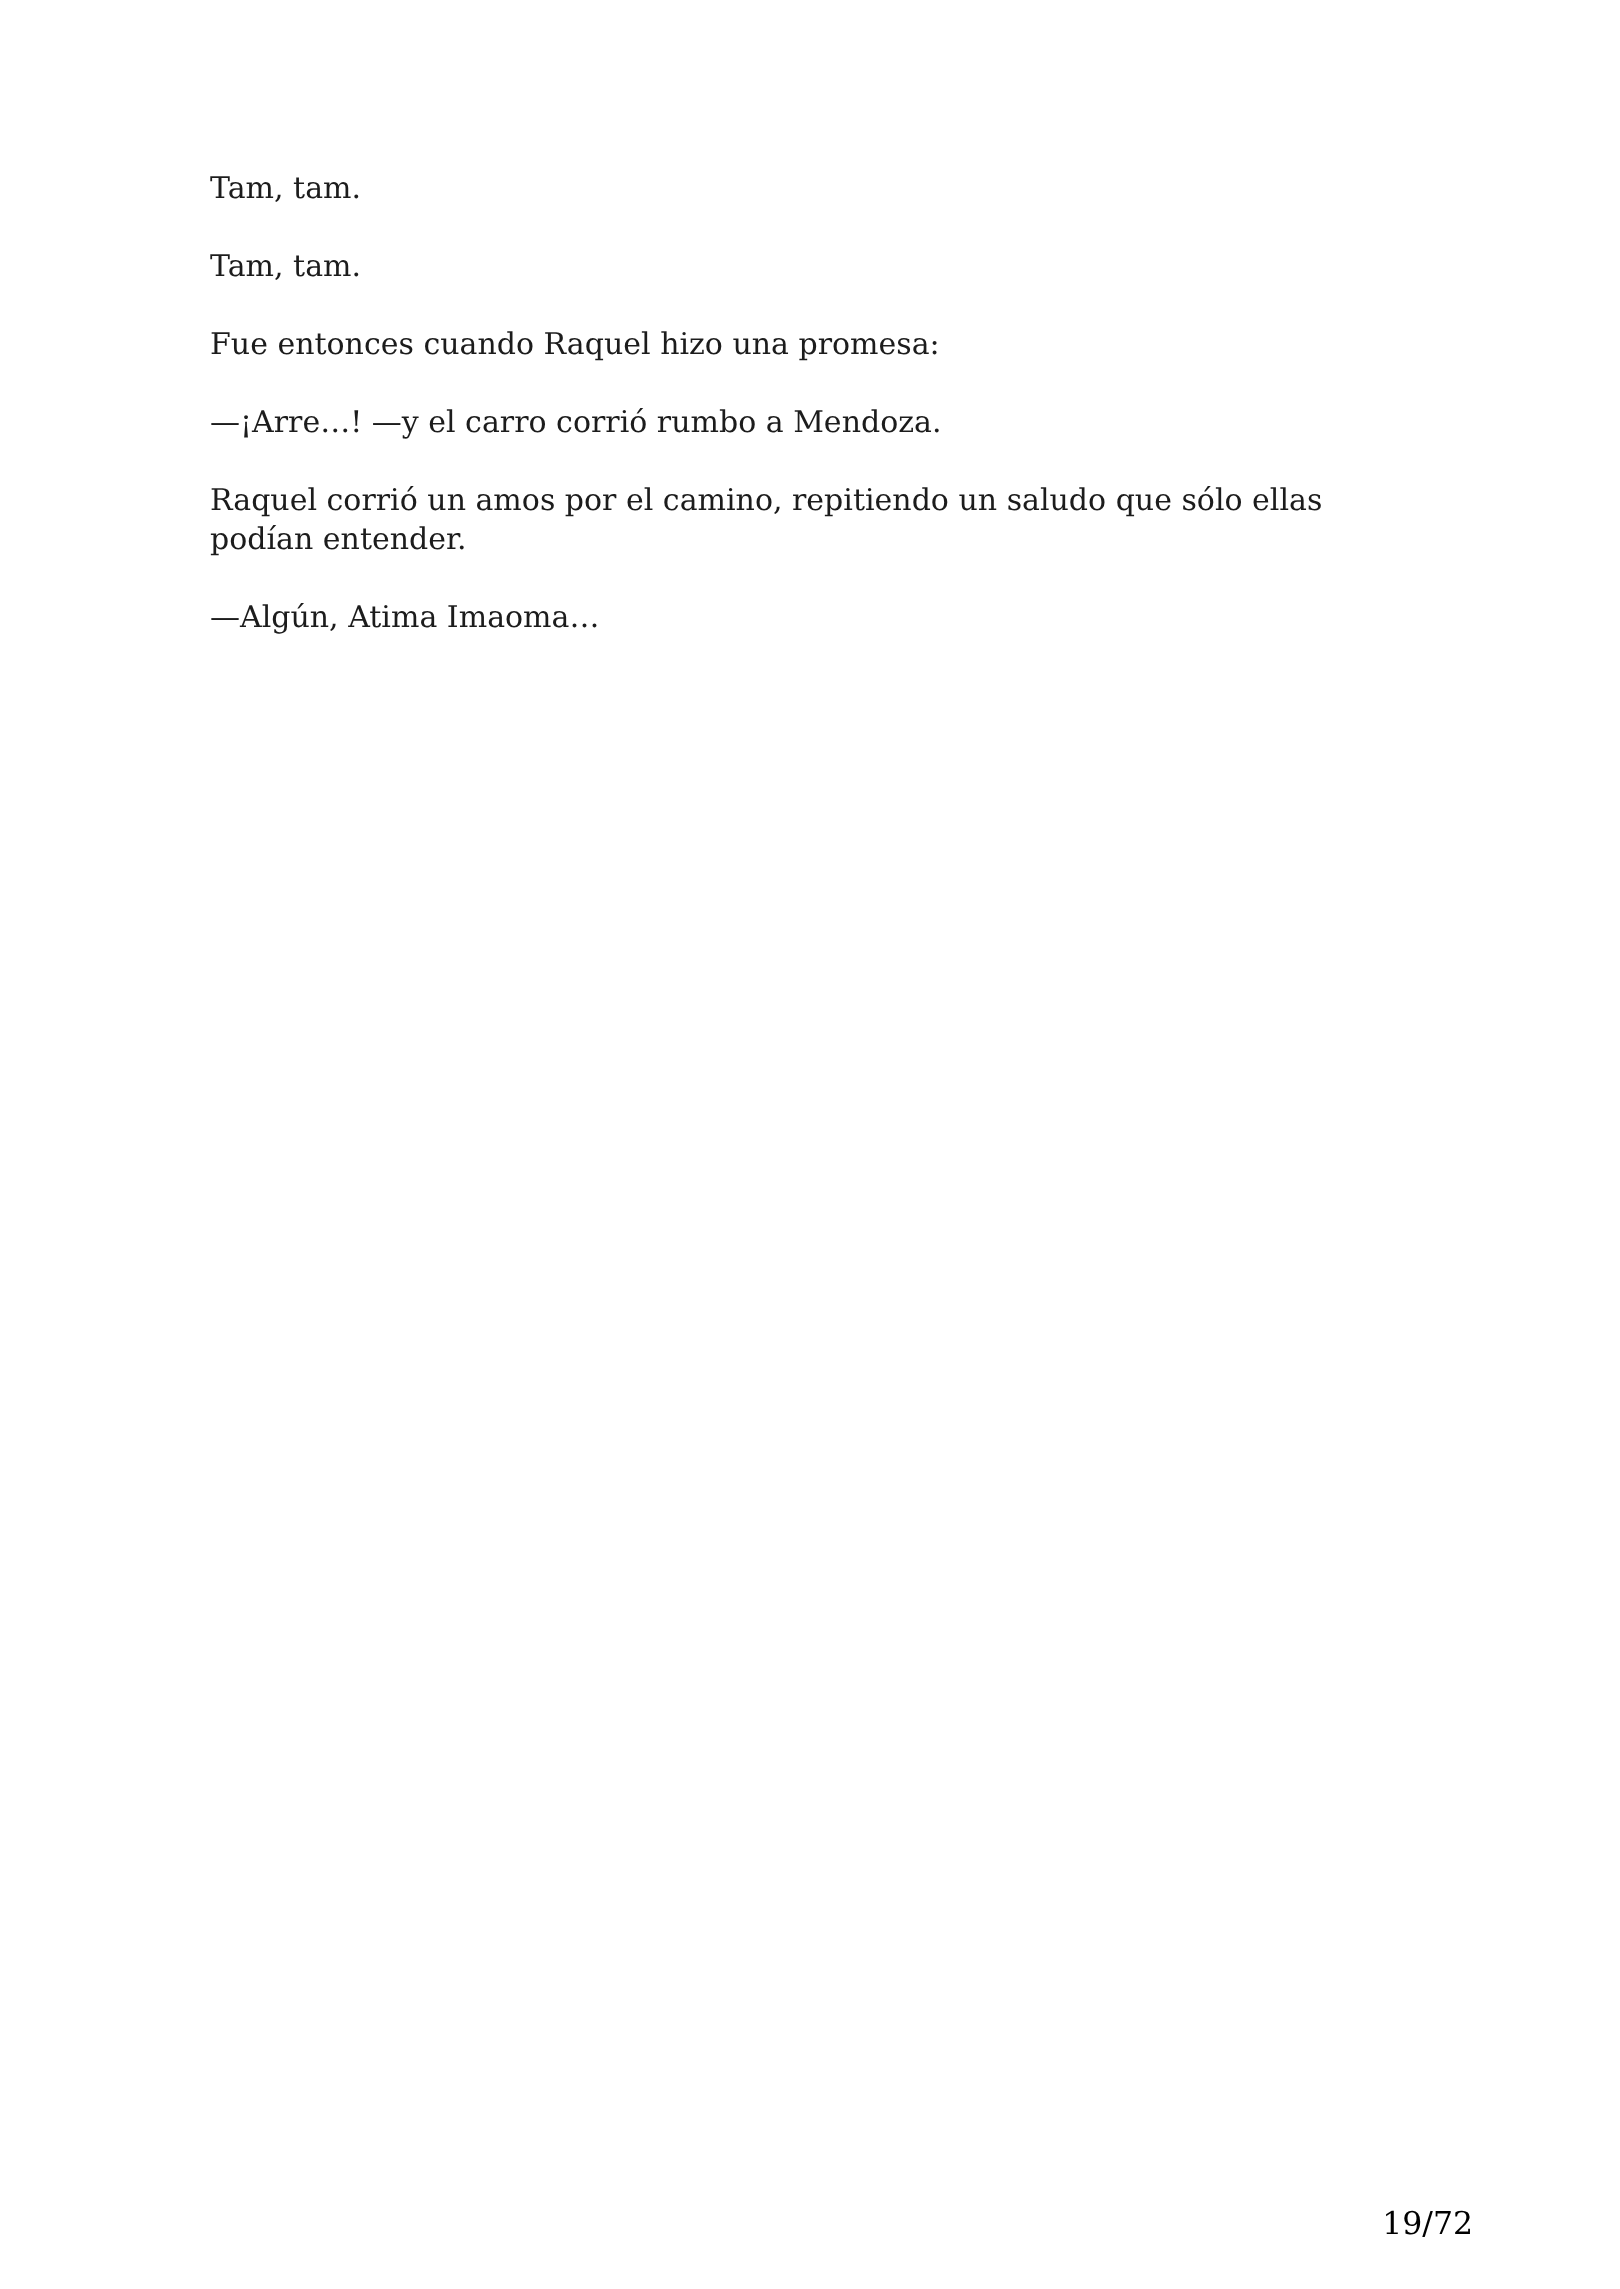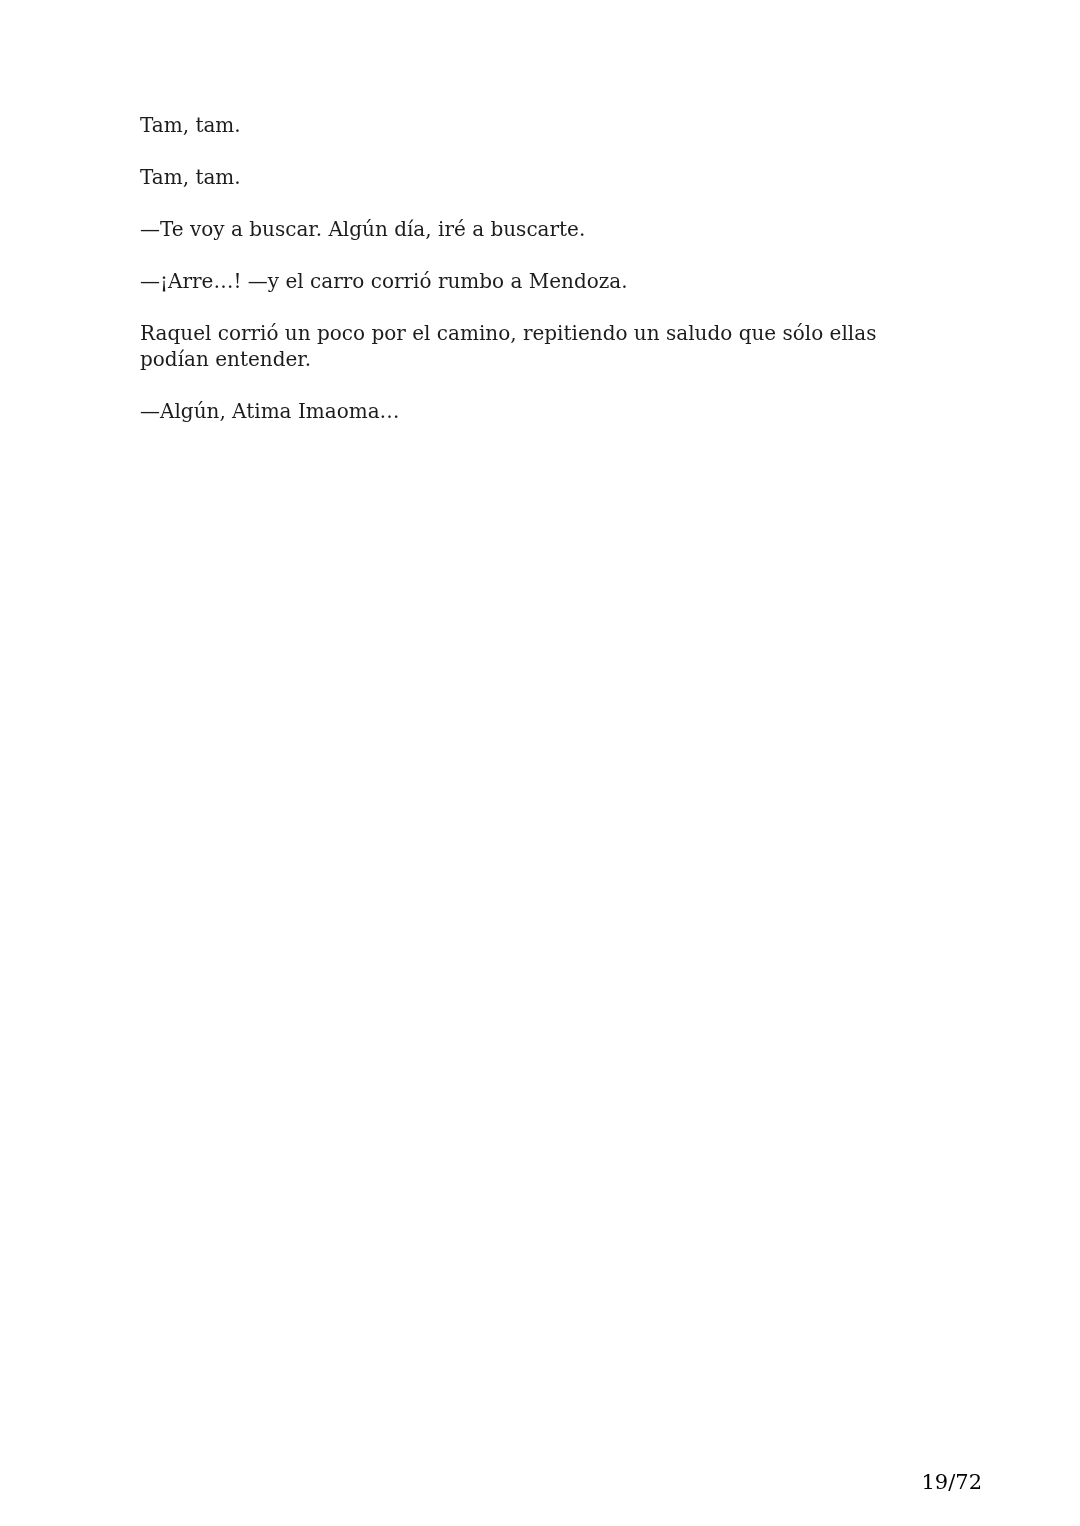--- a/index.html
+++ b/index.html
@@ -46,21 +46,21 @@
   }
 </style>
 </head>
 <body>
 
 <div class="page">
 
   <div class="text-block">
     <p>Tam, tam.</p>
     <p>Tam, tam.</p>
-    <p>—Te voy a buscar. Algún día, iré a buscarte.</p>
+    <p>Fue entonces cuando Raquel hizo una promesa:</p>
     <p>—¡Arre…! —y el carro corrió rumbo a Mendoza.</p>
-    <p>Raquel corrió un poco por el camino, repitiendo un saludo que sólo ellas podían entender.</p>
+    <p>Raquel corrió un amos por el camino, repitiendo un saludo que sólo ellas podían entender.</p>
     <p>—Algún, Atima Imaoma…</p>
   </div>
 
   <div class="page-indicator">19/72</div>
 
 </div>
 
 </body></html>

